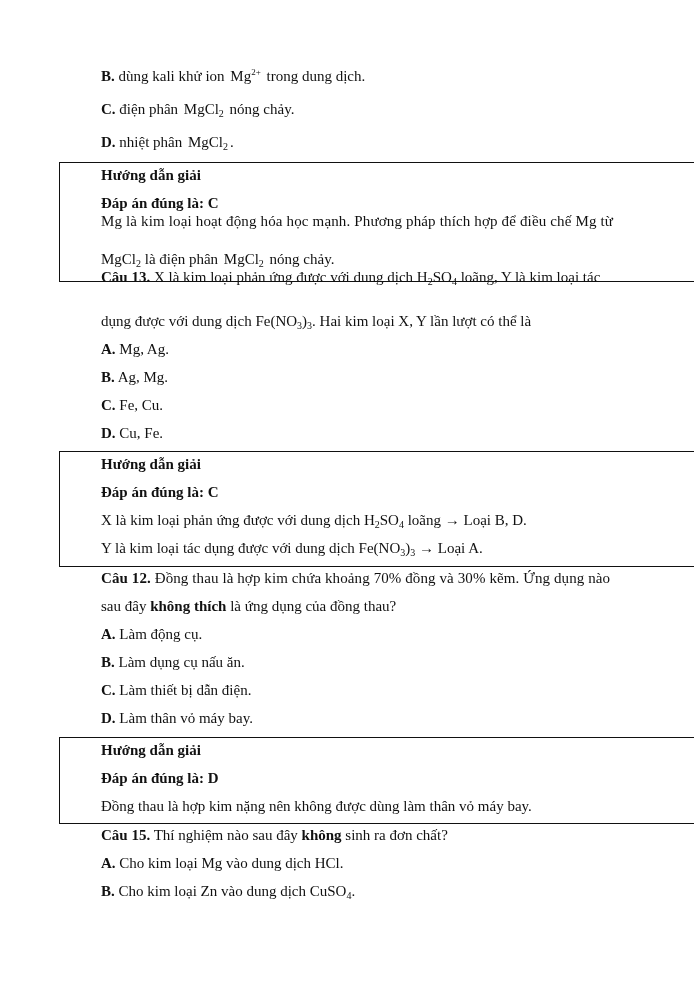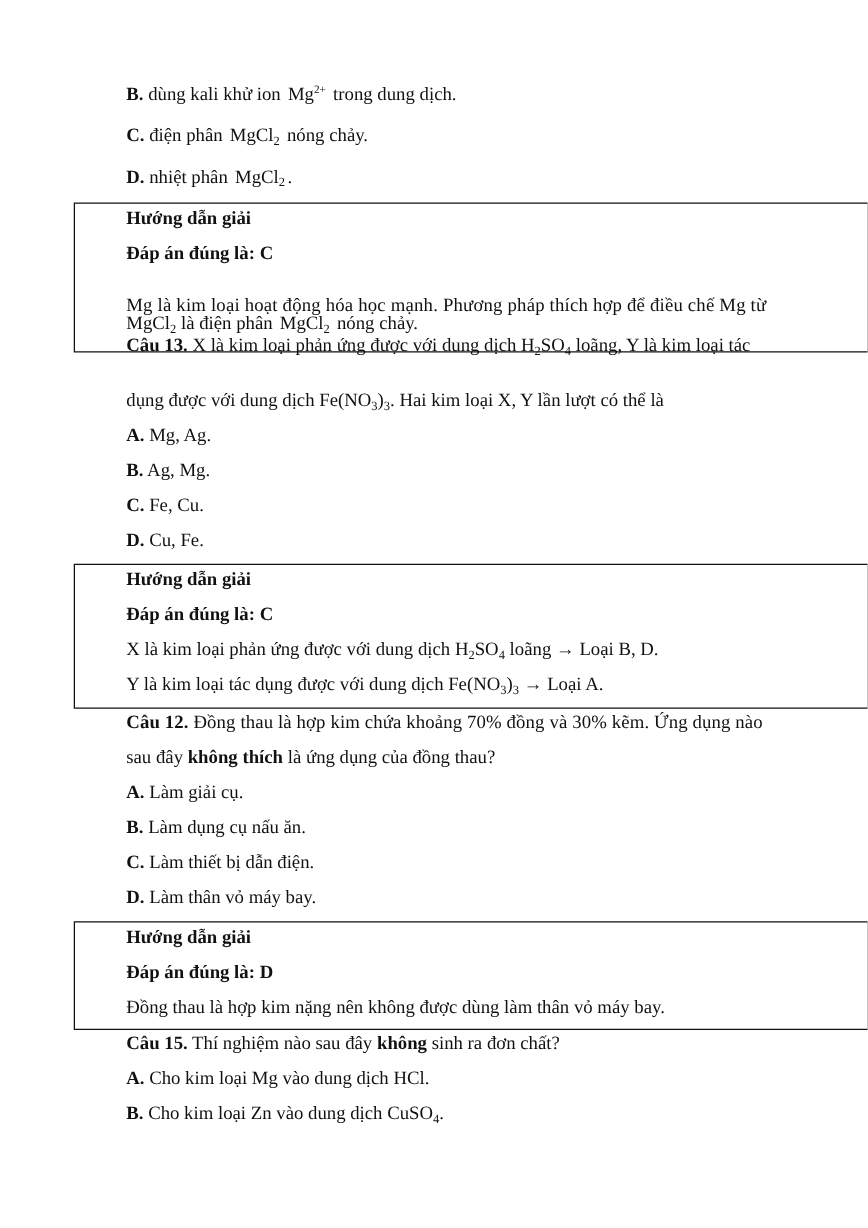--- a/index.html
+++ b/index.html
@@ -35,21 +35,21 @@
   </div>
   <div class="line" style="top:132px">
     <b>D.</b>
     <span>nhiệt phân</span>
     <span class="formula"><span>MgCl</span><sub>2</sub></span><span>.</span>
   </div>
 
   <div class="box" style="top:162px; height:120px">
     <div class="line" style="top:2px"><b>Hướng dẫn giải</b></div>
     <div class="line" style="top:30px"><b>Đáp án đúng là: C</b></div>
-    <div class="line" style="top:72px; letter-spacing:0.15px">Mg là kim loại hoạt động hóa học mạnh. Phương pháp thích hợp để điều chế Mg từ</div>
+    <div class="line" style="top:48px; letter-spacing:0.15px">Mg là kim loại hoạt động hóa học mạnh. Phương pháp thích hợp để điều chế Mg từ</div>
     <div class="line" style="top:86px">
       <span>MgCl</span><sub>2</sub><span> là điện phân </span><span class="formula"><span>MgCl</span><sub>2</sub></span><span> nóng chảy.</span>
     </div>
   </div>
 
   <div class="line" style="top:267px">
     <b>Câu 13.</b><span> X là kim loại phản ứng được với dung dịch H</span><sub>2</sub><span>SO</span><sub>4</sub><span> loãng, Y là kim loại tác</span>
   </div>
   <div class="line" style="top:311px">
     <span>dụng được với dung dịch Fe(NO</span><sub>3</sub><span>)</span><sub>3</sub><span>. Hai kim loại X, Y lần lượt có thể là</span>
@@ -69,21 +69,21 @@
       <span>Y là kim loại tác dụng được với dung dịch Fe(NO</span><sub>3</sub><span>)</span><sub>3</sub><span> → Loại A.</span>
     </div>
   </div>
 
   <div class="line" style="top:568px; letter-spacing:0.1px">
     <b>Câu 12.</b><span> Đồng thau là hợp kim chứa khoảng 70% đồng và 30% kẽm. Ứng dụng nào</span>
   </div>
   <div class="line" style="top:596px">
     <span>sau đây </span><b>không thích</b><span> là ứng dụng của đồng thau?</span>
   </div>
-  <div class="line" style="top:624px"><b>A.</b><span> Làm giải cụ.</span></div>
+  <div class="line" style="top:624px"><b>A.</b><span> Làm động cụ.</span></div>
   <div class="line" style="top:652px"><b>B.</b><span> Làm dụng cụ nấu ăn.</span></div>
   <div class="line" style="top:680px"><b>C.</b><span> Làm thiết bị dẫn điện.</span></div>
   <div class="line" style="top:708px"><b>D.</b><span> Làm thân vỏ máy bay.</span></div>
 
   <div class="box" style="top:737px; height:87px">
     <div class="line" style="top:2px"><b>Hướng dẫn giải</b></div>
     <div class="line" style="top:30px"><b>Đáp án đúng là: D</b></div>
     <div class="line" style="top:58px">Đồng thau là hợp kim nặng nên không được dùng làm thân vỏ máy bay.</div>
   </div>
 

